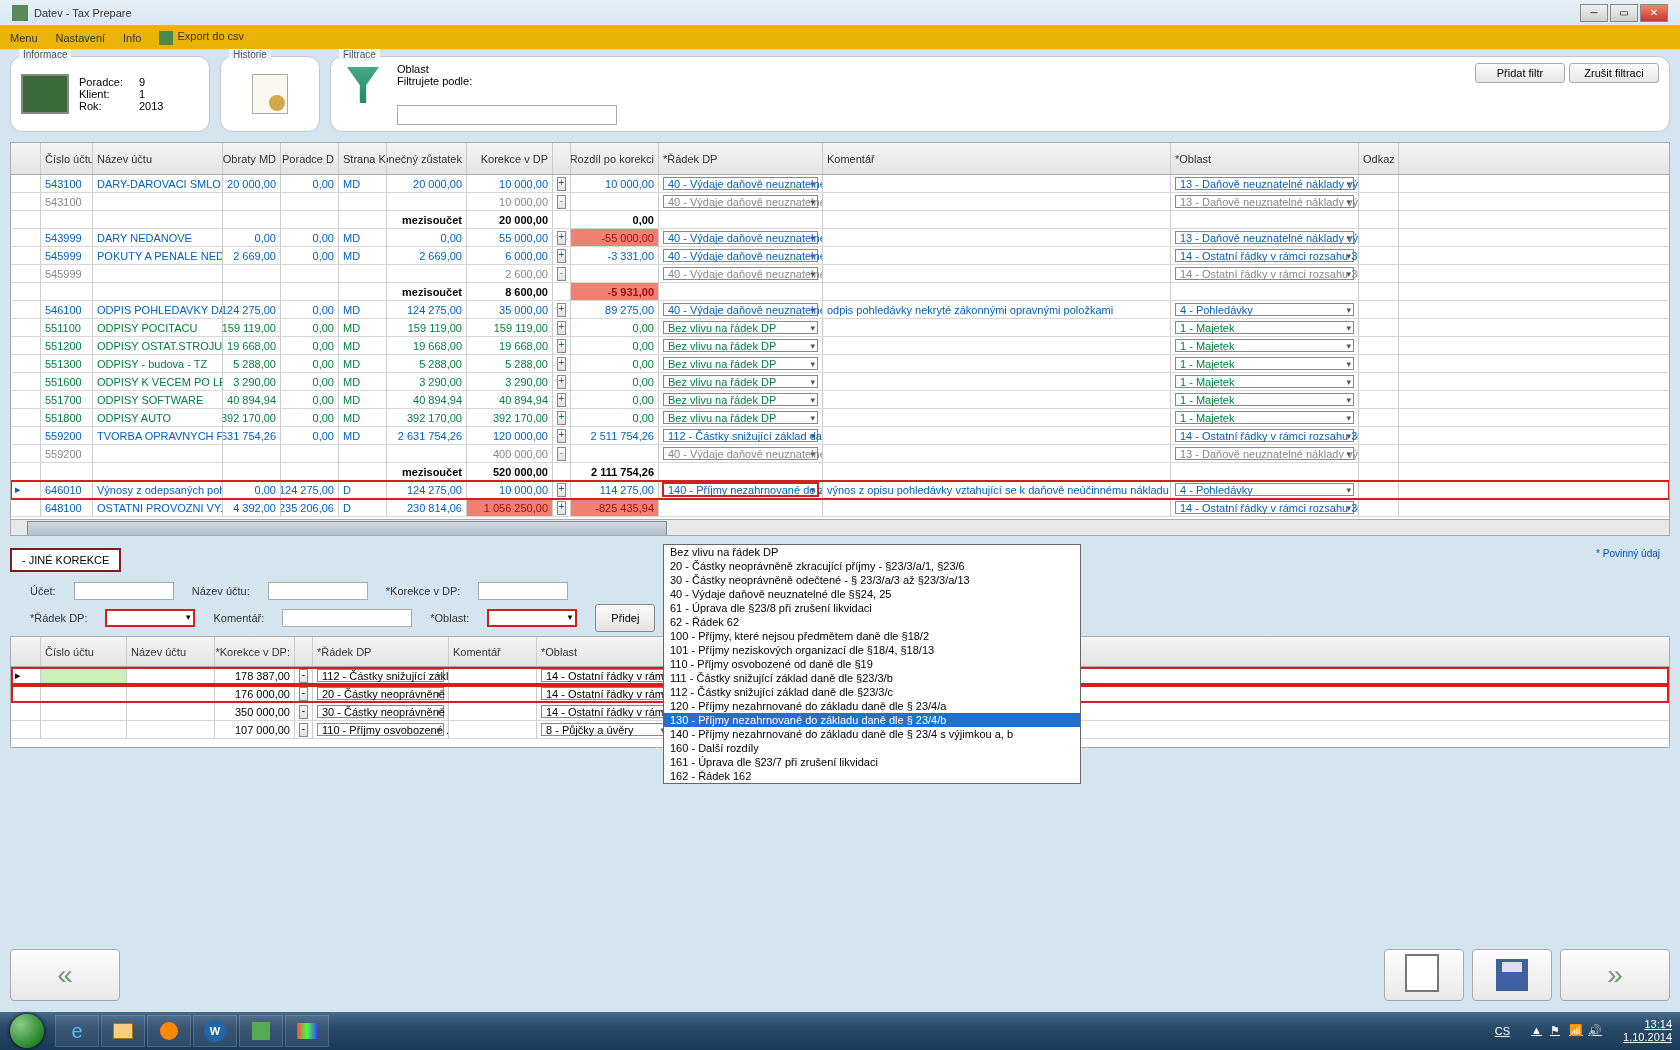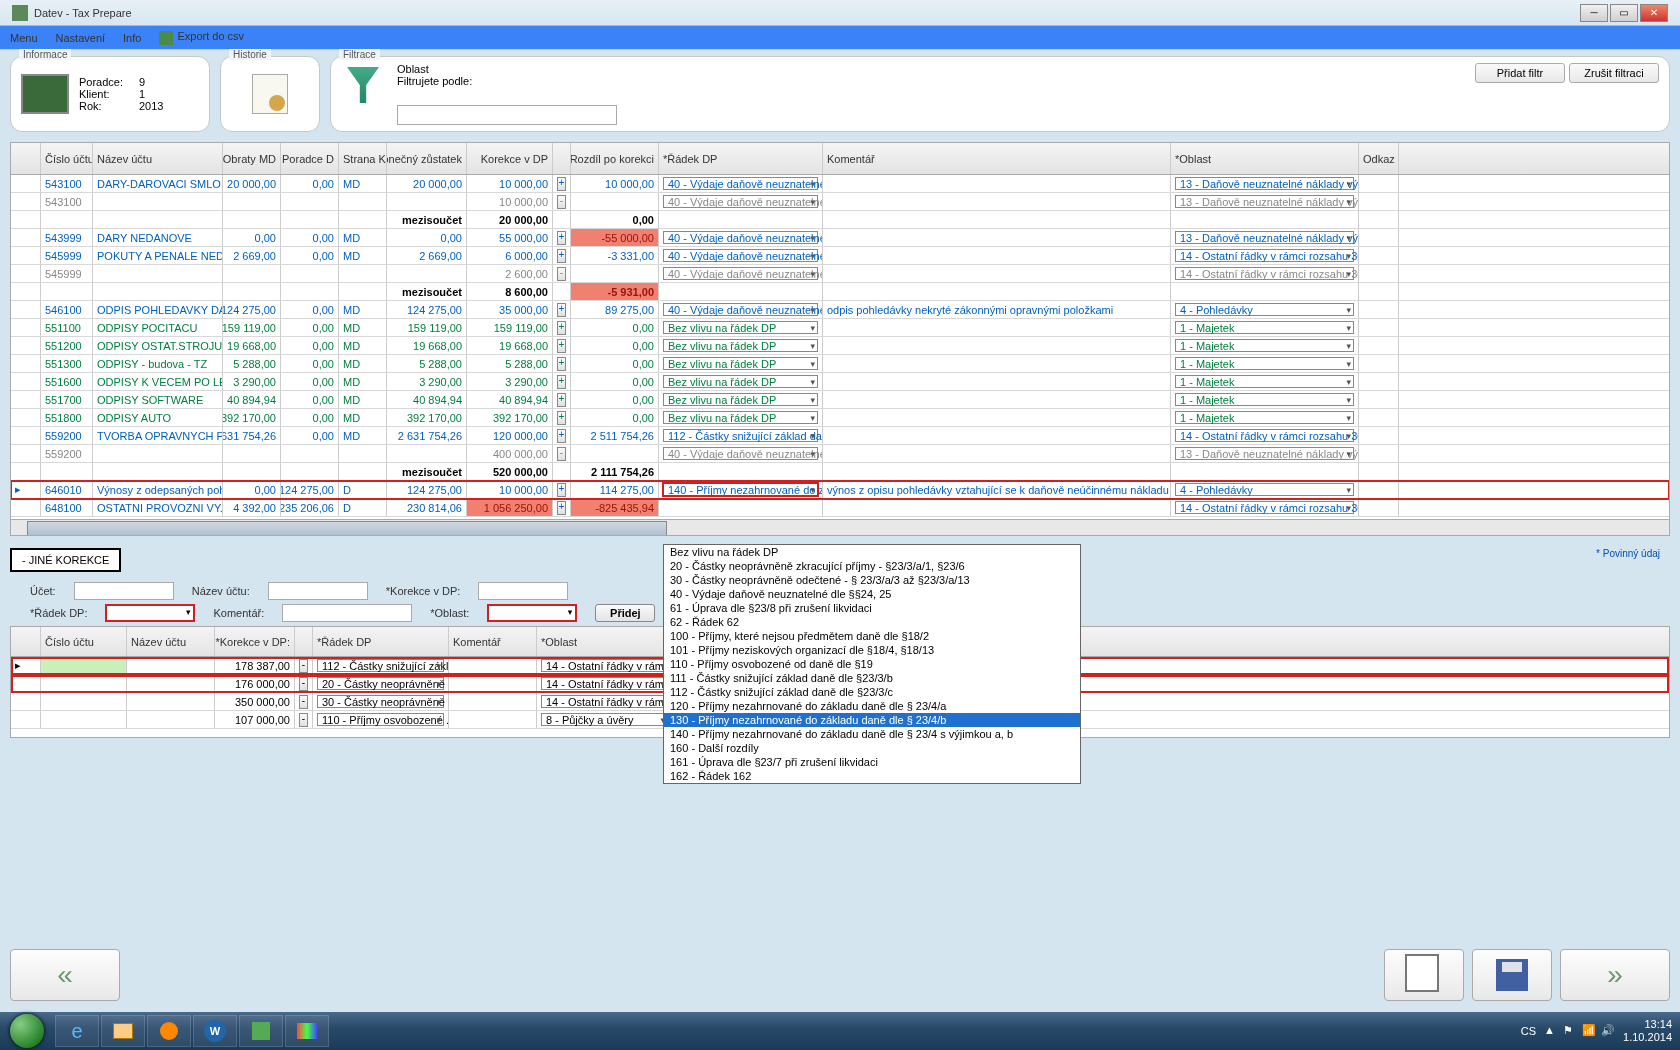--- a/index.html
+++ b/index.html
@@ -7,21 +7,21 @@
 
 
 .titlebar { height: 26px; background: linear-gradient(#e8f0f6, #d8e6f0); display: flex; align-items: center; padding: 0 12px; border-bottom: 1px solid #a8b8c8; }
 .titlebar .app-icon { width: 16px; height: 16px; background: #5a8a5a; margin-right: 6px; }
 .titlebar .title { flex: 1; color: #333; }
 .winbtns { display: flex; gap: 2px; }
 .winbtn { width: 28px; height: 18px; background: linear-gradient(#f0f0f0,#d0d0d0); border: 1px solid #888; display:flex; align-items:center; justify-content:center; font-size:10px; }
 .winbtn.close { background: linear-gradient(#e86,#c33); color:#fff; }
 
 
-.menubar { height: 24px; background: #3b82f6; display: flex; align-items: center; padding: 0 10px; gap: 18px; border-bottom: 1px solid #ccc; }
+.menubar { height: 24px; background: #eab308; display: flex; align-items: center; padding: 0 10px; gap: 18px; border-bottom: 1px solid #ccc; }
 .menubar span { color: #333; cursor: pointer; }
 .menubar .export-icon { width:14px; height:14px; background:#4a8a4a; display:inline-block; margin-right:4px; vertical-align:middle; }
 
 
 .toppanels { display: flex; gap: 10px; padding: 6px 10px; }
 .panel { background: #fff; border: 1px solid #c0c8d0; border-radius: 12px; padding: 6px 10px; position: relative; }
 .panel-title { position: absolute; top: -8px; left: 8px; background: #f0f4f8; padding: 0 4px; font-size: 10px; color: #555; }
 .info-panel { width: 200px; display:flex; align-items:center; gap:10px; }
 .info-icon { width:48px; height:40px; background:#3a6a3a; border:2px solid #888; }
 .info-text div { display:flex; }
@@ -70,30 +70,30 @@
 .scrollbar-h { height:17px; background:#e8e8e8; border-top:1px solid #aaa; position:relative; }
 .scroll-thumb { position:absolute; left:16px; width:640px; height:15px; top:1px; background:linear-gradient(#d0d8e0,#b0c0d0); border:1px solid #888; }
 
 
 .dropdown-popup { position:absolute; left:663px; top:544px; width:418px; background:#fff; border:1px solid #666; z-index:100; }
 .dropdown-popup .item { padding:1px 6px; font-size:11px; cursor:pointer; white-space:nowrap; overflow:hidden; }
 .dropdown-popup .item.highlight { background:#2070d0; color:#fff; }
 
 
 .jine-section { margin: 12px 10px 4px; }
-.jine-title { display:inline-block; border:2px solid #000000; padding:4px 10px; background:#fff; margin-bottom:6px; }
+.jine-title { display:inline-block; border:2px solid #7f1d1d; padding:4px 10px; background:#fff; margin-bottom:6px; }
 .povinny { float:right; color:#0050b0; font-size:10px; margin-right:10px; }
 .form-row { display:flex; gap:18px; align-items:center; margin:4px 20px; }
 .form-row label { color:#333; }
 .form-row .req { color:#333; }
 .form-row input, .form-row .selbox { height:18px; border:1px solid #aaa; background:#fff; padding:0 4px; }
 .selbox { position:relative; padding-right:16px; }
 .selbox::after { content:'▾'; position:absolute; right:3px; top:1px; font-size:9px; }
 .selbox.red { border:2px solid #d02020; }
-.add-btn { width:60px; height:18px; border:1px solid #888; background:linear-gradient(#fafafa,#e4e4e4); border-radius:3px;font-weight:bold; }
+.add-btn { width:60px; height:28px; border:1px solid #888; background:linear-gradient(#fafafa,#e4e4e4); border-radius:3px; }
 
 
 .sub-grid { margin:4px 10px; border:1px solid #aaa; background:#fff; }
 .sub-grid .grid-header { height:30px; }
 .scol-rowh { width:30px; }
 .scol-ucet { width:86px; }
 .scol-nazev { width:88px; }
 .scol-kor { width:80px; text-align:right; justify-content:flex-end; }
 .scol-btn { width:18px; }
 .scol-radek { width:136px; }
@@ -112,21 +112,21 @@
 .copy-icon { width:30px; height:34px; border:2px solid #777; position:relative; }
 .copy-icon::before { content:''; position:absolute; left:-6px; top:-6px; width:30px; height:34px; border:2px solid #777; background:#fff; }
 .save-icon { width:32px; height:32px; background:#4060a0; position:relative; }
 .save-icon::after { content:''; position:absolute; top:3px; left:6px; width:20px; height:10px; background:#e0e0e8; }
 
 
 .taskbar { position:absolute; bottom:0; left:0; right:0; height:38px; background:linear-gradient(#4a6a8a, #2a4a6a 40%, #1a3a5a); display:flex; align-items:center; }
 .start { width:54px; height:38px; display:flex; align-items:center; justify-content:center; }
 .startorb { width:34px; height:34px; border-radius:50%; background:radial-gradient(circle at 30% 30%, #8c8,#060); box-shadow:0 0 4px #000; position:relative; }
 .tbicon { width:44px; height:32px; margin:0 1px; background:rgba(255,255,255,0.08); border:1px solid rgba(255,255,255,0.15); display:flex; align-items:center; justify-content:center; }
-.tray { margin-left:auto; display:flex; align-items:center; gap:8px; padding:0 8px; color:#fff; font-size:10px; }
+.tray { margin-left:auto; display:flex; align-items:center; gap:21px; padding:0 8px; color:#fff; font-size:10px;text-decoration:underline; }
 .tray-icons { display:flex; gap:5px; }
 .tray-icons span { width:14px; height:14px; }
 .tray-time { text-align:right; line-height:1.2; }
 </style>
 </head>
 <body>
 
 <div class="titlebar">
   <div class="app-icon"></div>
   <div class="title">Datev - Tax Prepare</div>

